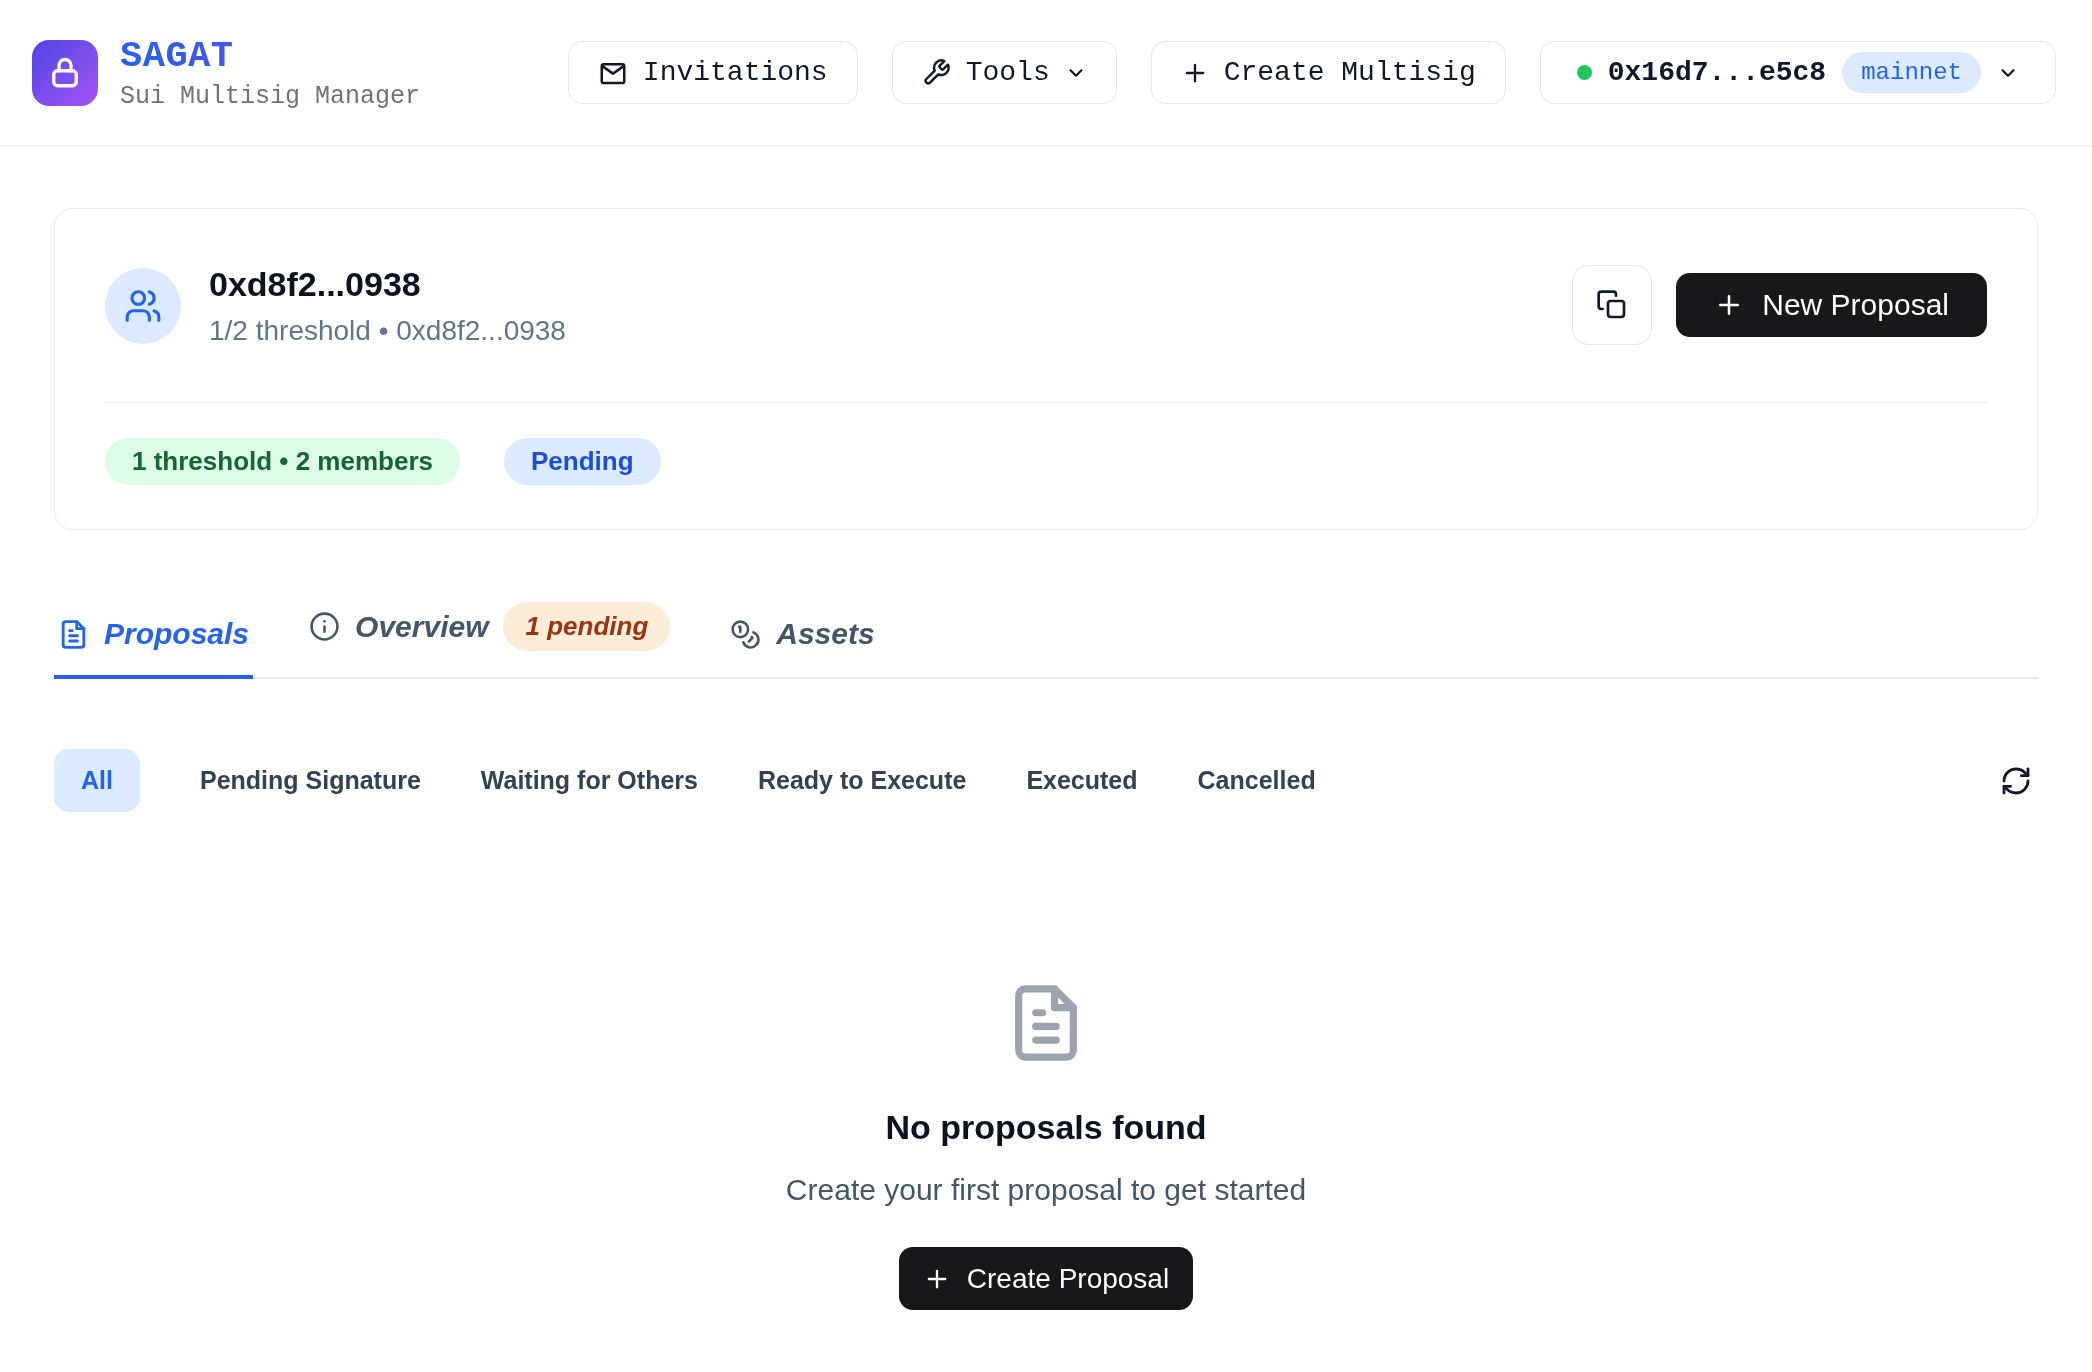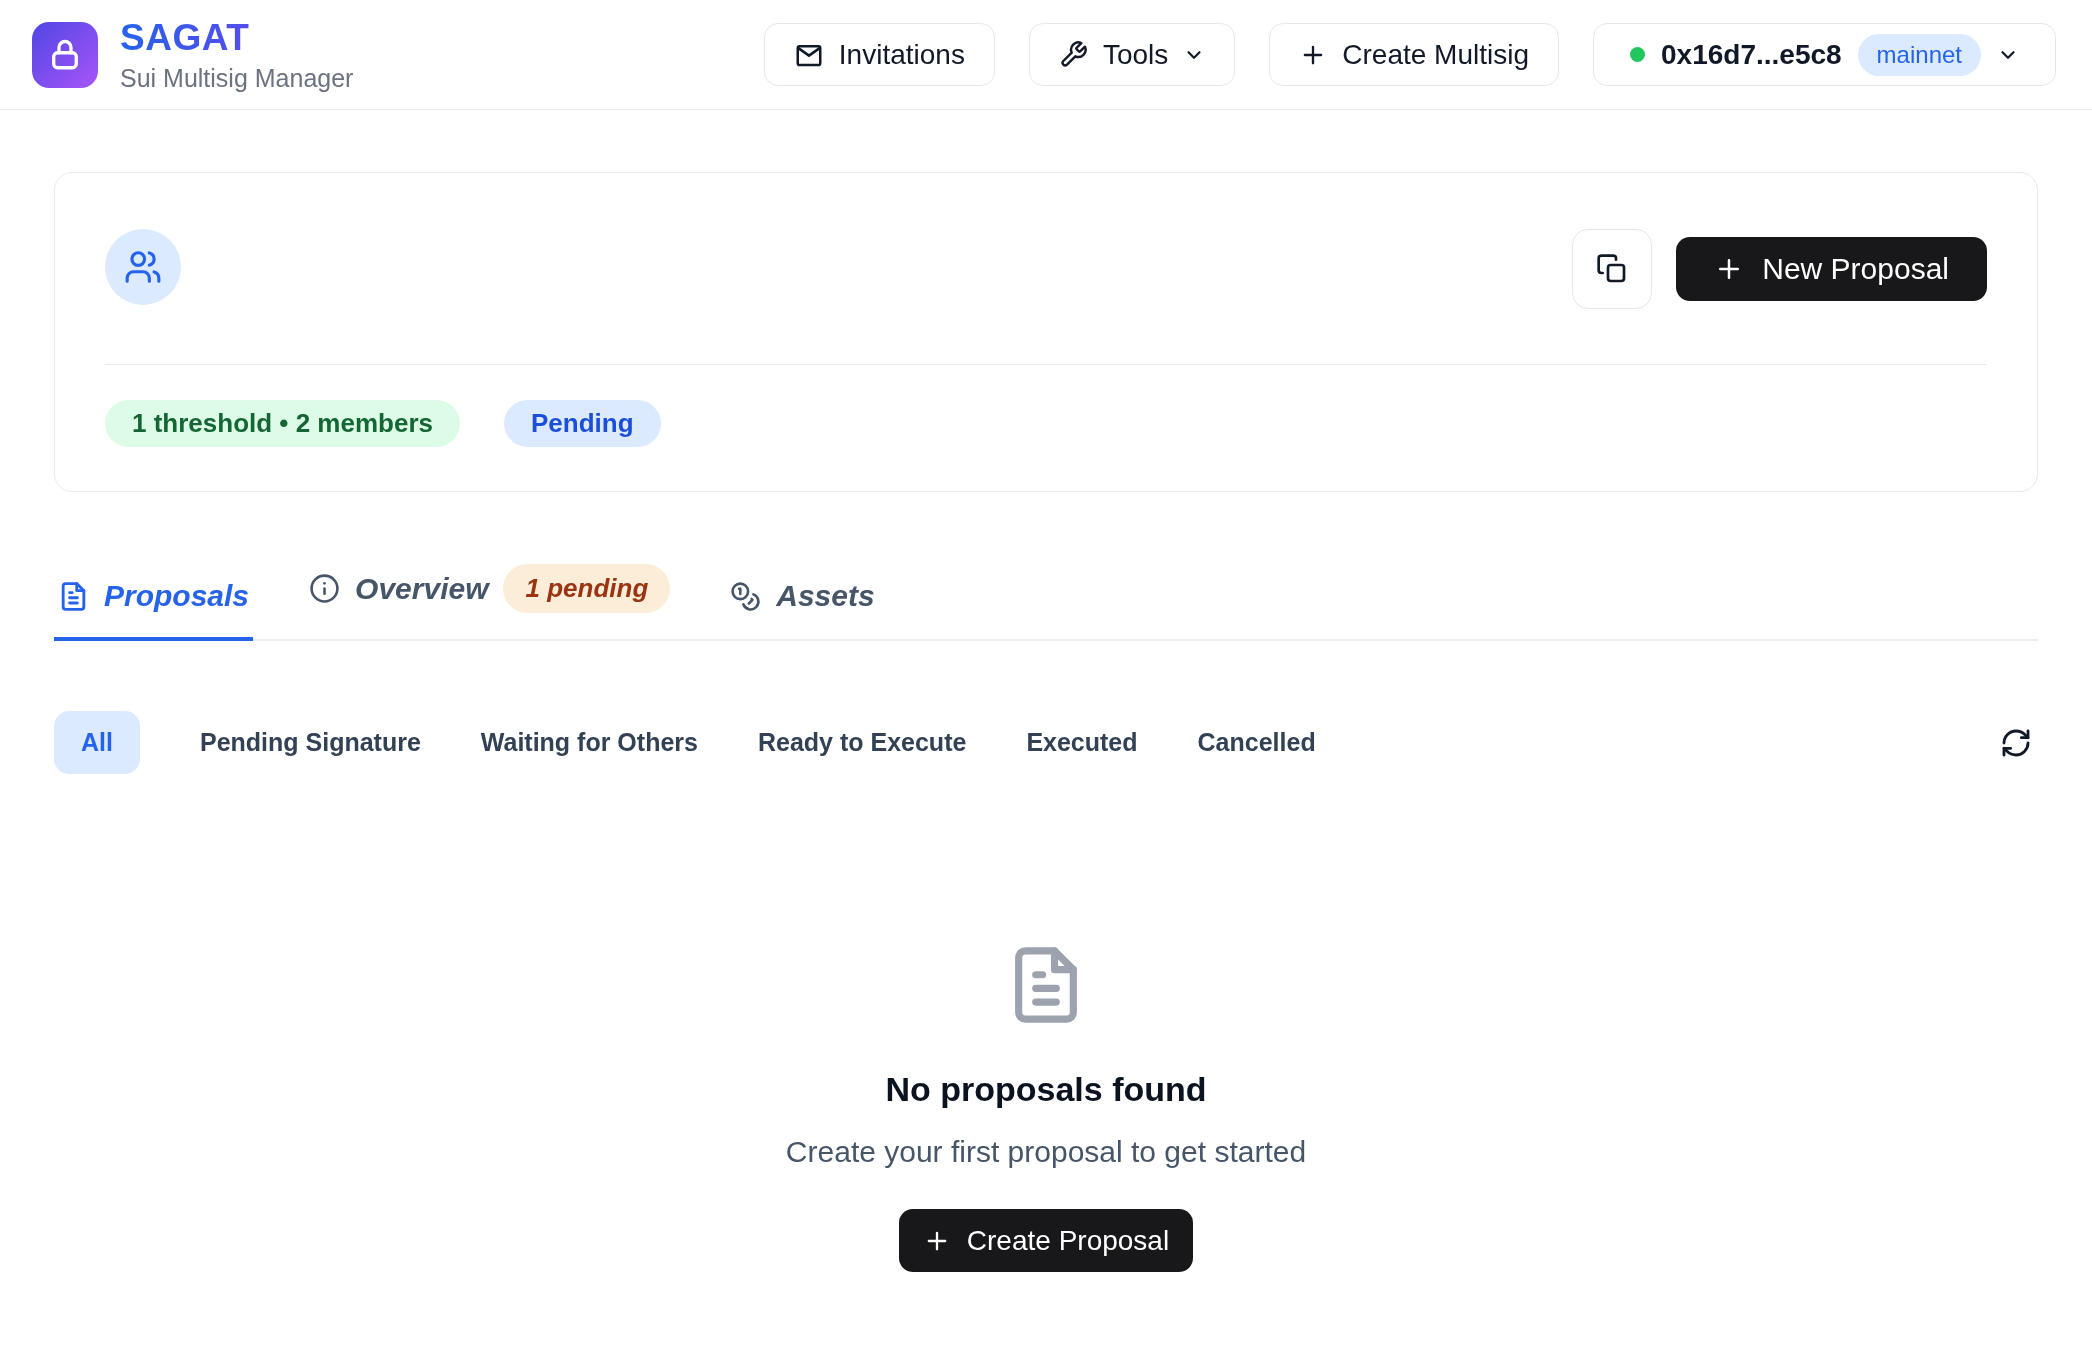--- a/index.html
+++ b/index.html
@@ -1,21 +1,21 @@
 <!DOCTYPE html>
 <html style="--accent-blue: #2563eb; --brand-grad-start: #4f46e5; --brand-grad-end: #a855f7; --dark-button: #18181b; --green-badge-bg: #dcfce7; --green-badge-text: #166534; --blue-badge-bg: #dbeafe; --blue-badge-text: #1d4ed8; --pending-badge-bg: #fcedd9; --pending-badge-text: #9a3412; --online-dot: #22c55e;"><head>
 <meta charset="utf-8">
 <style>
   * { margin:0; padding:0; box-sizing:border-box; }
   html,body { width:2092px; height:1372px; background:#ffffff;
     font-family:"Liberation Sans", sans-serif; color:#0f172a; overflow:hidden; }
 
   
   .header { display:flex; align-items:center; justify-content:space-between;
-    height:110px; padding:0 36px 0 32px; border-bottom:1px solid #e9edf2; background:#fff; }
+    height:146px; padding:0 36px 0 32px; border-bottom:1px solid #e9edf2; background:#fff;font-family:Liberation Mono, monospace; }
   .brand { display:flex; align-items:center; gap:22px; }
   .logo { width:66px; height:66px; border-radius:17px;
     background:linear-gradient(135deg, var(--brand-grad-start,#4f46e5), var(--brand-grad-end,#a855f7));
     display:flex; align-items:center; justify-content:center; }
   .brand-name { font-size:37px; font-weight:800; letter-spacing:.5px;
     background:linear-gradient(90deg, var(--accent-blue,#2563eb), #7c3aed);
     -webkit-background-clip:text; background-clip:text; color:transparent; }
   .brand-sub { font-size:25px; color:#6b7280; margin-top:5px; }
   .actions { display:flex; align-items:center; gap:34px; }
   .btn { display:inline-flex; align-items:center; gap:15px; height:63px; padding:0 29px;
@@ -151,20 +151,24 @@
         <div class="avatar">
           <span style="display:flex">
             <svg width="38" height="38" viewBox="0 0 24 24" fill="none" stroke="#2563eb" stroke-width="2" stroke-linecap="round" stroke-linejoin="round">
                 <path d="M16 21v-2a4 4 0 0 0-4-4H6a4 4 0 0 0-4 4v2"></path>
                 <circle cx="9" cy="7" r="4"></circle>
                 <path d="M22 21v-2a4 4 0 0 0-3-3.87"></path>
                 <path d="M16 3.13a4 4 0 0 1 0 7.75"></path>
               </svg>
           </span>
         </div>
+        <div>
+          <div class="card-title">0xd8f2...0938</div>
+          <div class="card-sub">1/2 threshold • 0xd8f2...0938</div>
+        </div>
       </div>
       <div class="card-actions">
         <button class="icon-btn">
           <span style="display:flex">
             <svg width="32" height="32" viewBox="0 0 24 24" fill="none" stroke="currentColor" stroke-width="2" stroke-linecap="round" stroke-linejoin="round">
                 <rect x="9" y="9" width="12" height="12" rx="2"></rect>
                 <path d="M5 15H4a2 2 0 0 1-2-2V4a2 2 0 0 1 2-2h9a2 2 0 0 1 2 2v1"></path>
               </svg>
           </span>
         </button>

